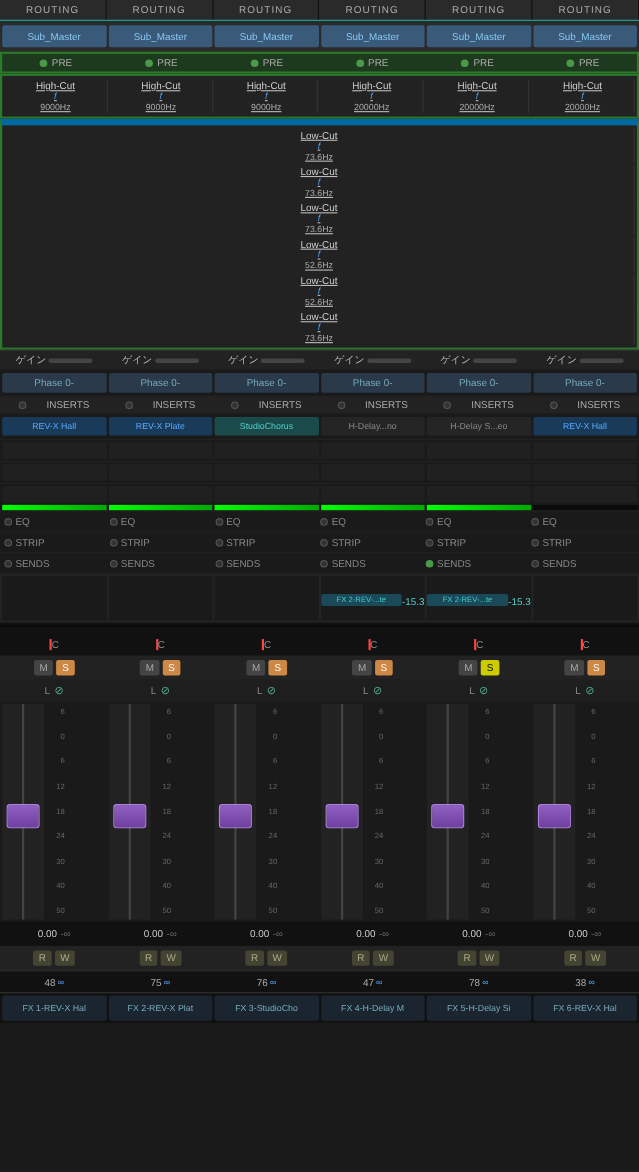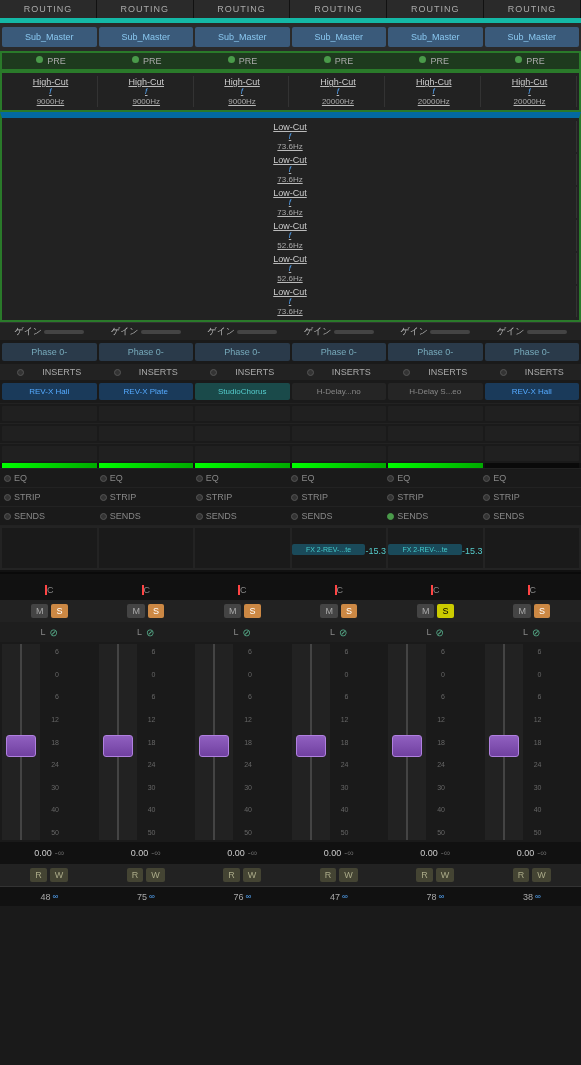--- a/index.html
+++ b/index.html
@@ -15,21 +15,21 @@
 
     
     .top-section {
       background: #232323;
       border-bottom: 2px solid #111;
     }
 
     .routing-row {
       display: flex;
       background: #2a2a2a;
-      border-bottom: 5px solid #14b8a6;
+      border-bottom: 1px solid #14b8a6;
     }
     .routing-cell {
       flex: 1;
       text-align: center;
       padding: 4px 0;
       font-size: 9px;
       color: #aaa;
       border-right: 1px solid #111;
       letter-spacing: 1px;
     }
@@ -54,21 +54,21 @@
     .pre-row {
       display: flex;
       background: #1e3a1e;
       border: 2px solid #2a7a2a;
       padding: 3px 2px;
       gap: 2px;
     }
     .pre-btn {
       flex: 1;
       display: flex;
-      align-items: flex-start;
+      align-items: center;
       justify-content: center;
       gap: 4px;
       font-size: 9px;
       color: #aaa;
     }
     .pre-dot {
       width: 7px;
       height: 7px;
       background: #4a9a4a;
       border-radius: 50%;
@@ -1098,14 +1098,22 @@
     <div class="channel-num-cell">
       <span class="ch-num">78</span>
       <span class="ch-link">∞</span>
     </div>
     <div class="channel-num-cell">
       <span class="ch-num">38</span>
       <span class="ch-link">∞</span>
     </div>
   </div>
 
+  <div class="channel-name-row">
+    <div class="channel-name-cell">FX 1-REV-X Hal</div>
+    <div class="channel-name-cell">FX 2-REV-X Plat</div>
+    <div class="channel-name-cell">FX 3-StudioCho</div>
+    <div class="channel-name-cell">FX 4-H-Delay M</div>
+    <div class="channel-name-cell">FX 5-H-Delay Si</div>
+    <div class="channel-name-cell">FX 6-REV-X Hal</div>
+  </div>
 
 </div>
 
 </body></html>

